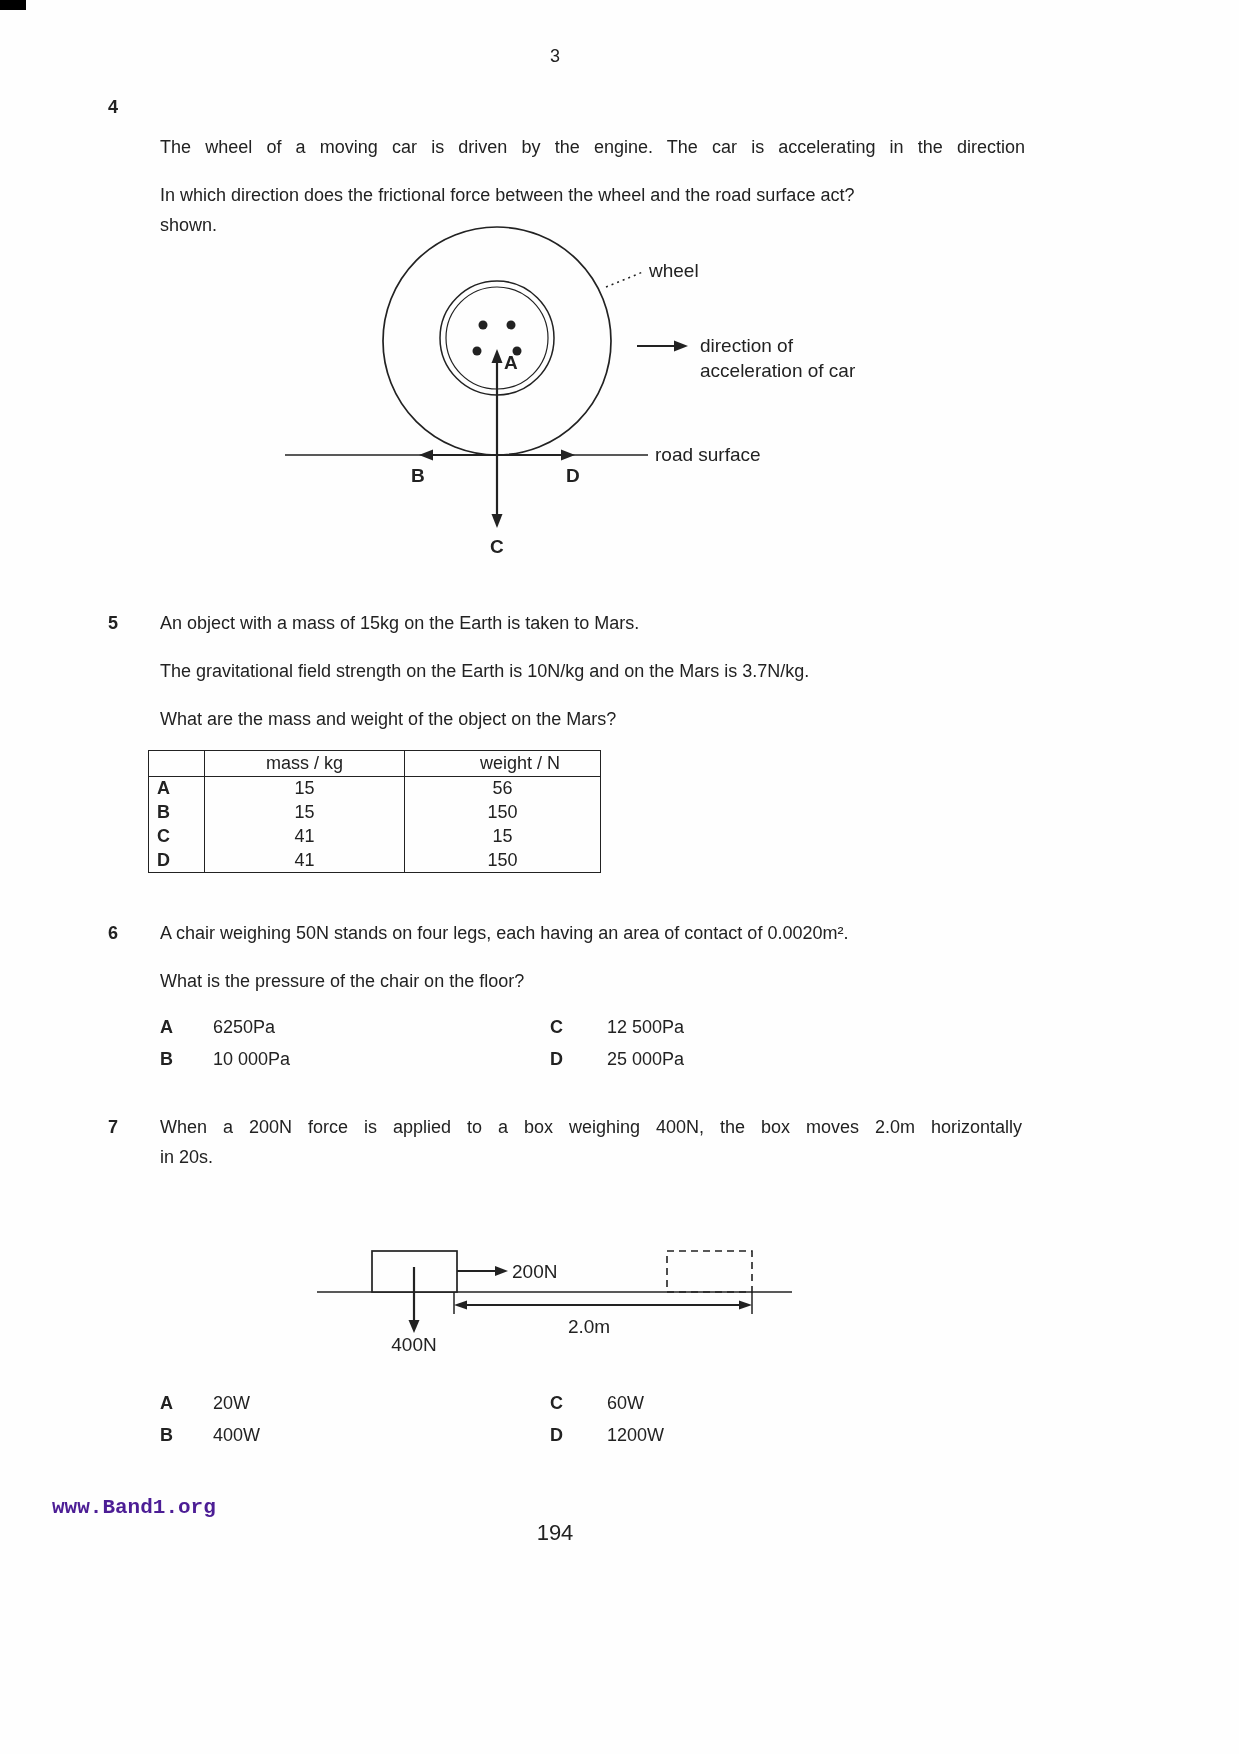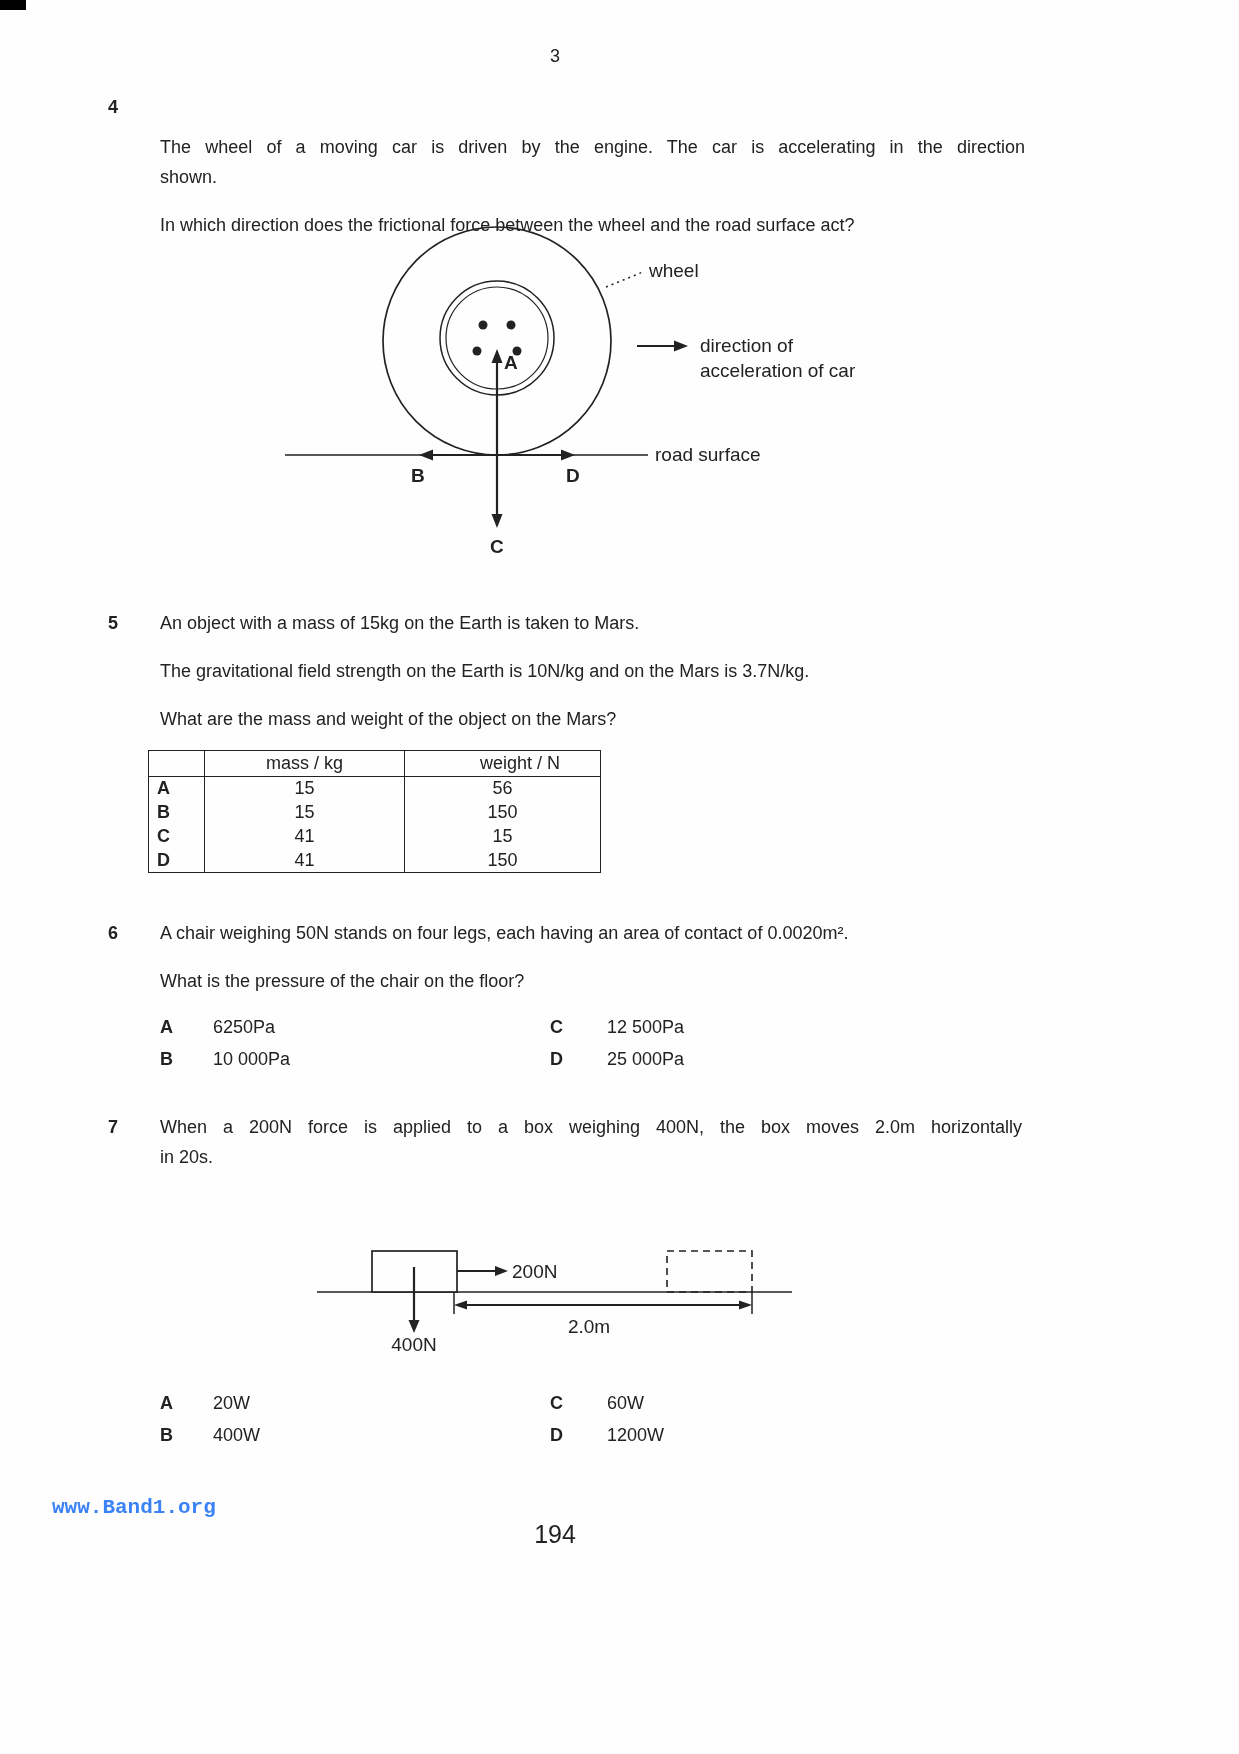--- a/index.html
+++ b/index.html
@@ -11,21 +11,21 @@
     margin:0 auto;
     background:#fefefe;
     font-family:"Liberation Sans", sans-serif;
     color:#222;
     font-size:18px;
     overflow:hidden;
   }
   .corner-mark { position:absolute; left:0; top:0; width:26px; height:10px; background:#000; }
   .center-band { position:absolute; left:0; width:1110px; text-align:center; }
   .page-num-top { top:46px; font-size:18px; }
-  .page-num-bottom { top:1520px; font-size:25px; }
+  .page-num-bottom { top:1520px; font-size:22px; }
 
   .q-block { position:absolute; left:108px; width:950px; display:flex; }
   .q-num { flex:0 0 52px; width:52px; font-weight:700; line-height:30px; }
   .q-body { flex:1; }
   .line { line-height:30px; }
   .q-gap { margin-top:18px; }
   .just-full { text-align:justify; text-align-last:justify; }
 
   #q4 { top:92px; }
   #q4 .l1 { width:865px;margin-top:40px; }
@@ -48,38 +48,38 @@
   .mass-table .col-mass { width:200px; }
   .mass-table .col-wt { width:196px;padding-left:35px; }
 
   .options { display:grid; grid-template-columns:53px 337px 57px 1fr; row-gap:9px; line-height:23px; margin-top:20px; }
   .opt-label { font-weight:700; }
   .options-abs { position:absolute; left:160px; top:1392px; width:880px; margin-top:0; }
 
   .footer-url {
     position:absolute; left:52px; top:1496px;
     font-family:"Liberation Mono", "DejaVu Sans Mono", monospace;
-    font-weight:700; font-size:21px; color:#3b82f6;
+    font-weight:700; font-size:21px; color:#4c1d95;
   }
 </style>
 </head>
 <body>
 
 <div class="page">
 
   <div class="corner-mark"></div>
 
   <div class="center-band page-num-top">3</div>
 
   <div class="q-block" id="q4">
     <div class="q-num">4</div>
     <div class="q-body">
       <div class="line just-full l1">The wheel of a moving car is driven by the engine.  The car is accelerating in the direction</div>
+      <div class="line q-gap">In which direction does the frictional force between the wheel and the road surface act?</div>
       <div class="line">shown.</div>
-      <div class="line q-gap">In which direction does the frictional force between the wheel and the road surface act?</div>
     </div>
   </div>
 
   <svg class="wheel-svg" width="600" height="340" viewBox="0 0 600 340">
     <g>
       <circle cx="217" cy="119" r="114" fill="none" stroke="#222" stroke-width="1.7"></circle>
       <circle cx="217" cy="116" r="57" fill="none" stroke="#222" stroke-width="1.5"></circle>
       <circle cx="217" cy="116" r="51" fill="none" stroke="#222" stroke-width="1.2"></circle>
       <circle cx="203" cy="103" r="4.5" fill="#222"></circle>
       <circle cx="231" cy="103" r="4.5" fill="#222"></circle>

